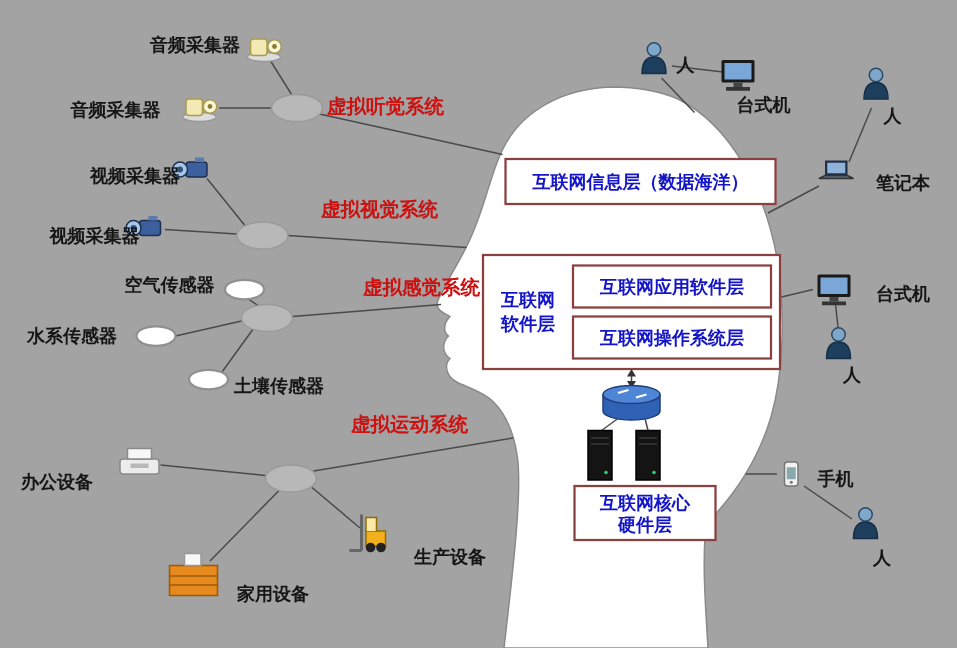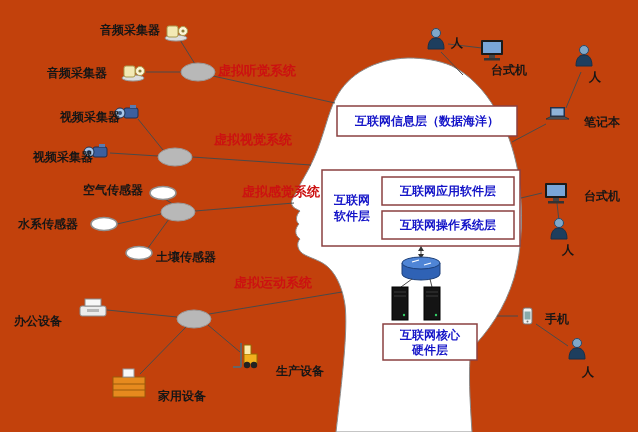--- a/index.html
+++ b/index.html
@@ -1,20 +1,20 @@
 <!DOCTYPE html>
 <html><head>
 <meta charset="utf-8">
 <style>
   html, body { margin: 0; padding: 0; background: #ffffff; }
   .stage {
     position: relative;
     width: 638px;
     height: 432px;
-    background: #c2410c;
+    background: #a3a3a3;
     font-family: "DejaVu Sans", sans-serif;
     overflow: hidden;
   }
   svg { display: block; }
   svg text { font-family: "DejaVu Sans", sans-serif; }
   .lbl    { font-size: 12px; font-weight: bold; fill: #161616; }
   .sys    { font-size: 13px; font-weight: bold; fill: #cc1111; }
   .boxtxt { font-size: 12px; font-weight: bold; fill: #1414c8; }
   .line   { stroke: #4a4a4a; stroke-width: 1; fill: none; }
   .box    { fill: #ffffff; stroke: #8b4040; stroke-width: 1.5; }

